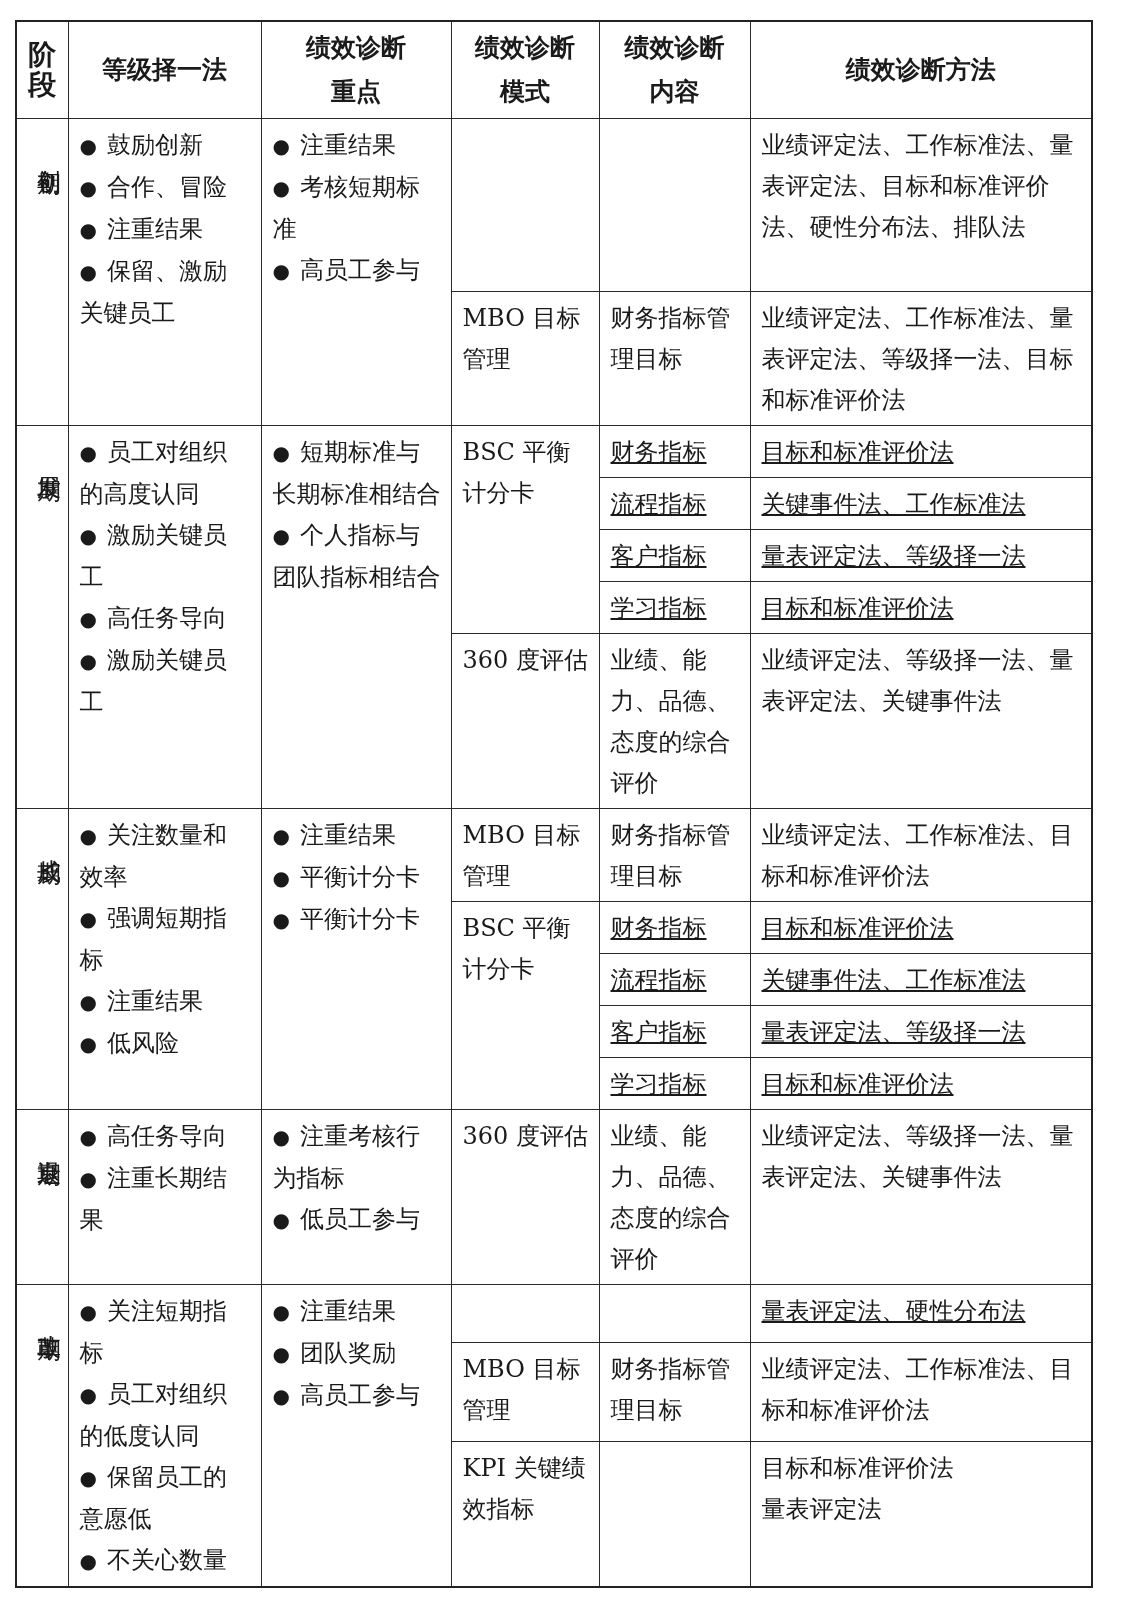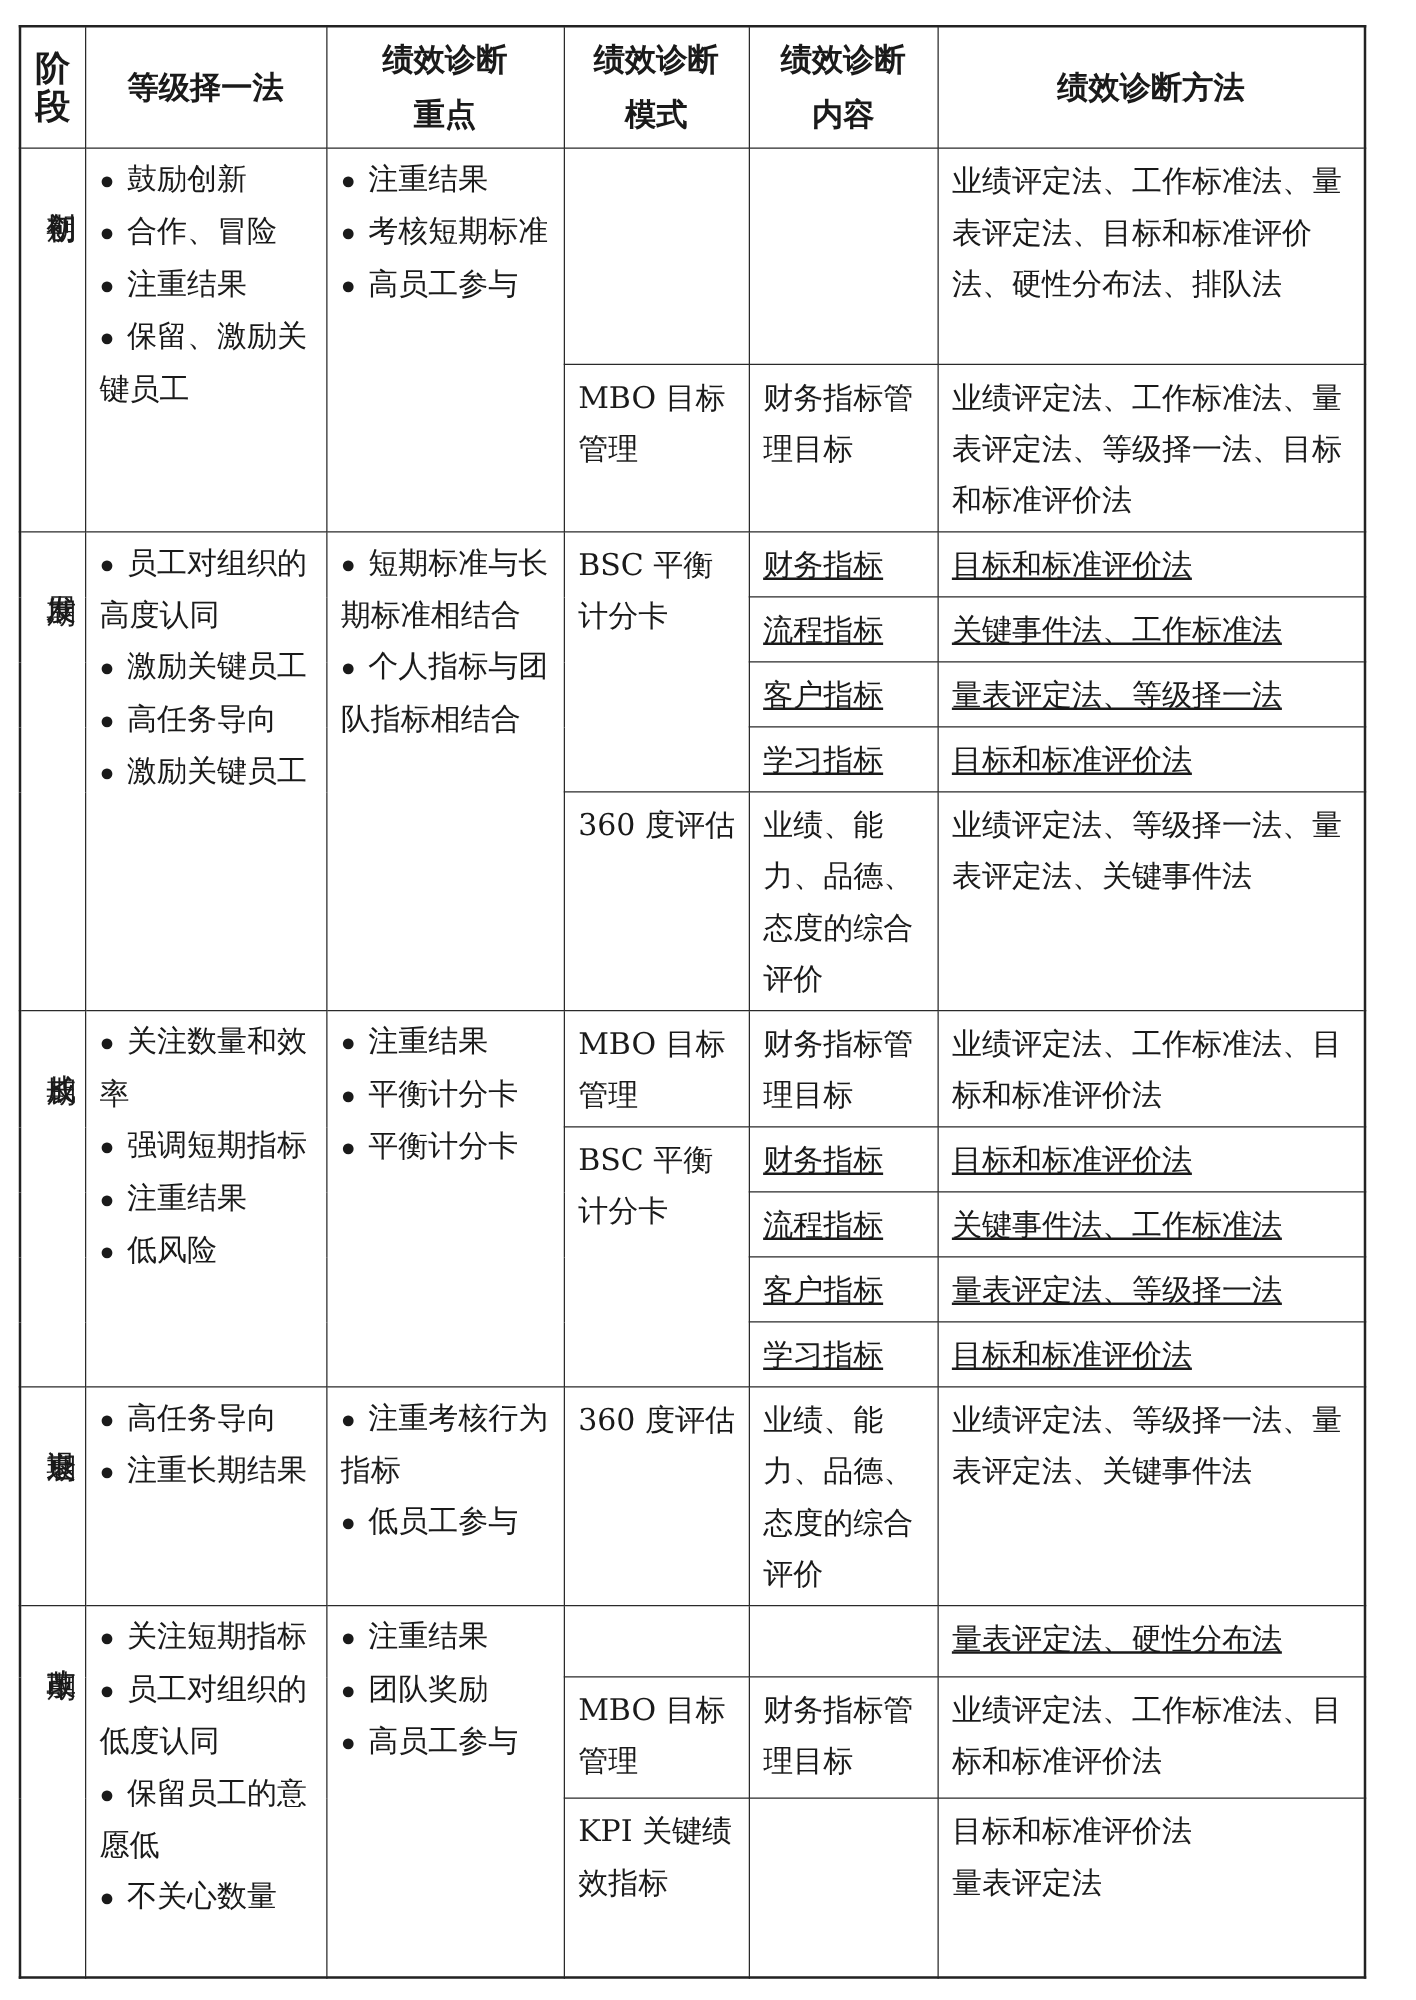--- a/index.html
+++ b/index.html
@@ -9,21 +9,21 @@
                table-layout: fixed; width: 1076px; border: 2.5px solid #222; }
   table.perf td, table.perf th { border: 1.5px solid #2a2a2a; vertical-align: top;
                padding: 6px 10px 4px 11px; font-size: 24px; line-height: 41px;
                font-weight: normal; word-break: break-all; }
   table.perf th { font-family: "DejaVu Sans", "Liberation Sans", sans-serif; font-weight: bold;
                text-align: center; vertical-align: middle; line-height: 44px; font-size: 25px; padding: 4px 6px; }
   table.perf th.stage-h { font-size: 28px; line-height: 30px; padding: 0 4px; }
   td.stage { text-align: center; vertical-align: middle; padding: 0 4px; font-size: 22px;
              line-height: 29px; }
   .v { writing-mode: vertical-rl; text-orientation: upright; letter-spacing: 1px; display: inline-block; }
-  .bullet { display: block; font-family: Liberation Mono, monospace; }
+  .bullet { display: block; }
   .bullet::before { content: "\25CF"; margin-right: 10px; font-size: 20px; }
   td.short { padding-top: 4px; text-decoration: underline; }
 </style>
 </head>
 <body>
 
 <table class="perf">
   <colgroup>
     <col style="width:52px">
       <col style="width:193px">

